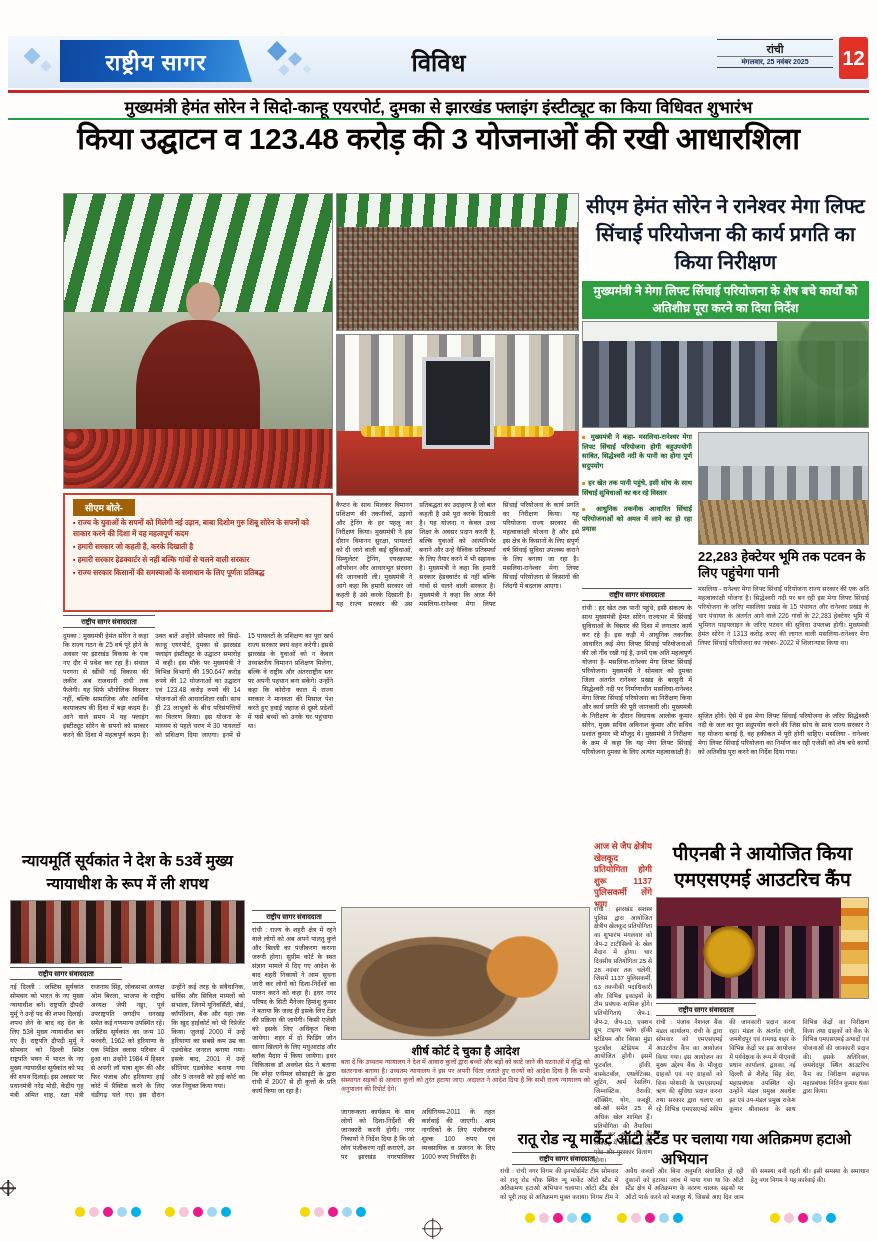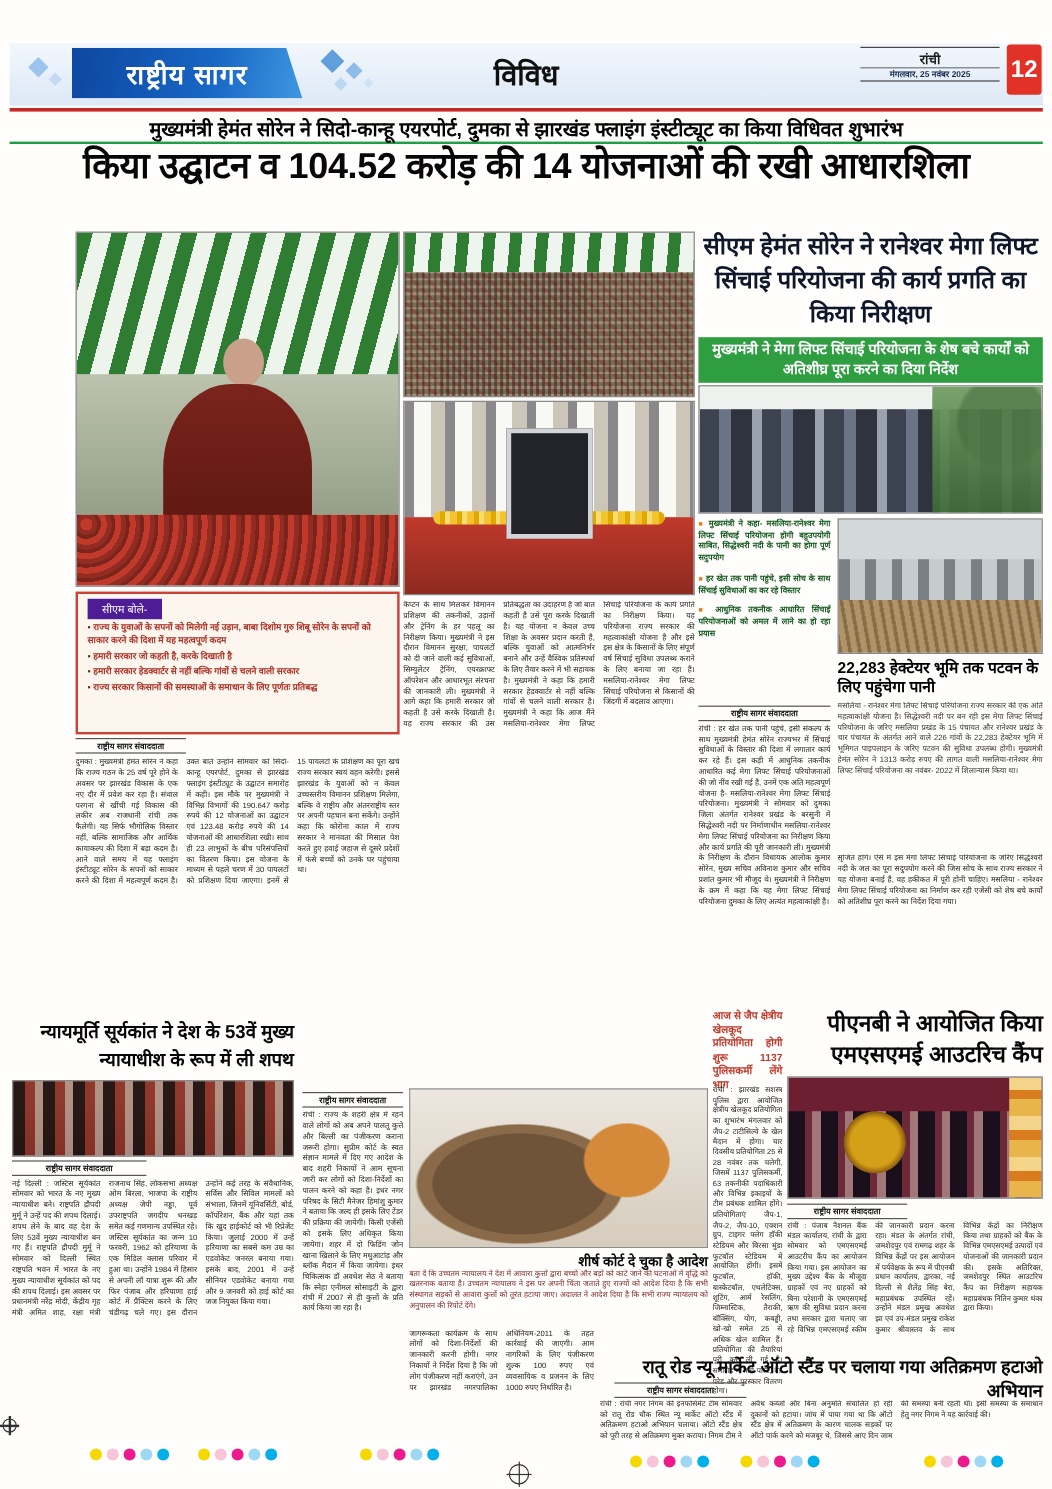--- a/index.html
+++ b/index.html
@@ -76,33 +76,33 @@
      background-size:100% 72%;background-position:bottom;background-repeat:no-repeat;}
   .pnb-circle{left:22%;top:28%;width:52px;height:52px;border-radius:50%;
      background:radial-gradient(circle,#d4a017 0 55%,#8a5a10 70%,transparent 71%);}
   .pnb-banner{right:0;top:0;bottom:0;width:13%;background:repeating-linear-gradient(0deg,#e8b54a 0 14px,#d97c1e 14px 22px,#f4d488 22px 34px);}
   
   .byline{font-size:6.8px;font-weight:800;text-align:center;border-top:1px solid #555;border-bottom:1px solid #555;padding:1px 0;color:#111;}
   .bodytxt{font-size:6.4px;line-height:1.4;text-align:justify;color:#1c1c1c;overflow:hidden;}
   .c3{column-count:3;column-gap:7px;}
   .c2{column-count:2;column-gap:7px;}
   .cm-box{left:63px;top:493px;width:270px;height:119px;background:#fdf6ee;border:2px solid #cb4335;box-sizing:border-box;}
-  .cm-label{display:inline-block;margin:4px 0 1px 8px;background:#4c1d95;color:#fff;font-size:9px;font-weight:400;padding:2px 12px;text-align:center;}
+  .cm-label{display:inline-block;margin:4px 0 1px 8px;background:#a16207;color:#fff;font-size:9px;font-weight:700;padding:2px 12px;text-align:center;}
   .cm-points{margin:1px 6px 0 8px;padding:0;list-style:none;}
   .cm-points li{font-size:7.4px;font-weight:700;color:#a93226;line-height:1.45;margin-bottom:2.5px;}
   .cm-points li::before{content:"▪ ";color:#7b241c;}
   .irr-headline{left:582px;top:192px;width:287px;height:86px;text-align:center;font-size:20px;font-weight:800;line-height:28px;color:#0f172a;}
   .irr-band{left:582px;top:281px;width:287px;height:38px;background:#2f9e41;color:#fff;font-size:12px;font-weight:800;
             text-align:center;line-height:17px;padding-top:2px;box-sizing:border-box;}
   .irr-bullets{left:582px;top:432px;width:110px;margin:0;padding:0;list-style:none;}
   .irr-bullets li{font-size:6.7px;font-weight:700;color:#14591e;line-height:1.45;margin-bottom:7px;text-align:justify;}
   .irr-bullets li::before{content:"■ ";color:#e67e22;font-size:6px;}
   .subhead-dark{font-weight:800;color:#000;}
   .boxed-red{color:#7a1f1f;}
-  .sect-headline{font-weight:800;color:#070707;text-align:right;}
+  .sect-headline{font-weight:800;color:#070707;text-align:center;}
   .jap-headline{font-size:8.6px;font-weight:800;color:#c0392b;line-height:11.5px;text-align:justify;}
   
   .dots{display:flex;gap:4px;}
   .dot{width:10px;height:10px;border-radius:50%;}
   .d1{background:#f5d800;} .d2{background:#f7c5d8;} .d3{background:#ec1a8c;} .d4{background:#9fd8f5;} .d5{background:#00b0e8;}
   .regmark{width:15px;height:15px;border:1.5px solid #333;border-radius:50%;position:absolute;}
   .regmark::before{content:"";position:absolute;left:50%;top:-3px;bottom:-3px;width:1.5px;background:#333;transform:translateX(-50%);}
   .regmark::after{content:"";position:absolute;top:50%;left:-3px;right:-3px;height:1.5px;background:#333;transform:translateY(-50%);}
 </style>
 </head>
@@ -124,21 +124,21 @@
     <div class="date-block">
       <div class="date-city">रांची</div>
       <div class="date-line">मंगलवार, 25 नवंबर 2025</div>
     </div>
     <div class="page-box">12</div>
   </div>
   <div class="abs redrule"></div>
   <div class="abs strapline">मुख्यमंत्री हेमंत सोरेन ने सिदो-कान्हू एयरपोर्ट, दुमका से झारखंड फ्लाइंग इंस्टीट्यूट का किया विधिवत शुभारंभ</div>
 
   <div class="abs main-headline">
-    <div>किया उद्घाटन व 104.52 करोड़ की 14 योजनाओं की रखी आधारशिला</div>
+    <div>किया उद्घाटन व 123.48 करोड़ की 3 योजनाओं की रखी आधारशिला</div>
   </div>
 
   <div class="photo" style="left:63px;top:193px;width:270px;height:296px;">
     <div class="layer cm-tent"></div>
     <div class="layer cm-mid"></div>
     <div class="layer cm-head"></div>
     <div class="layer cm-body"></div>
     <div class="layer cm-flowers"></div>
   </div>
   <div class="abs cm-box">

